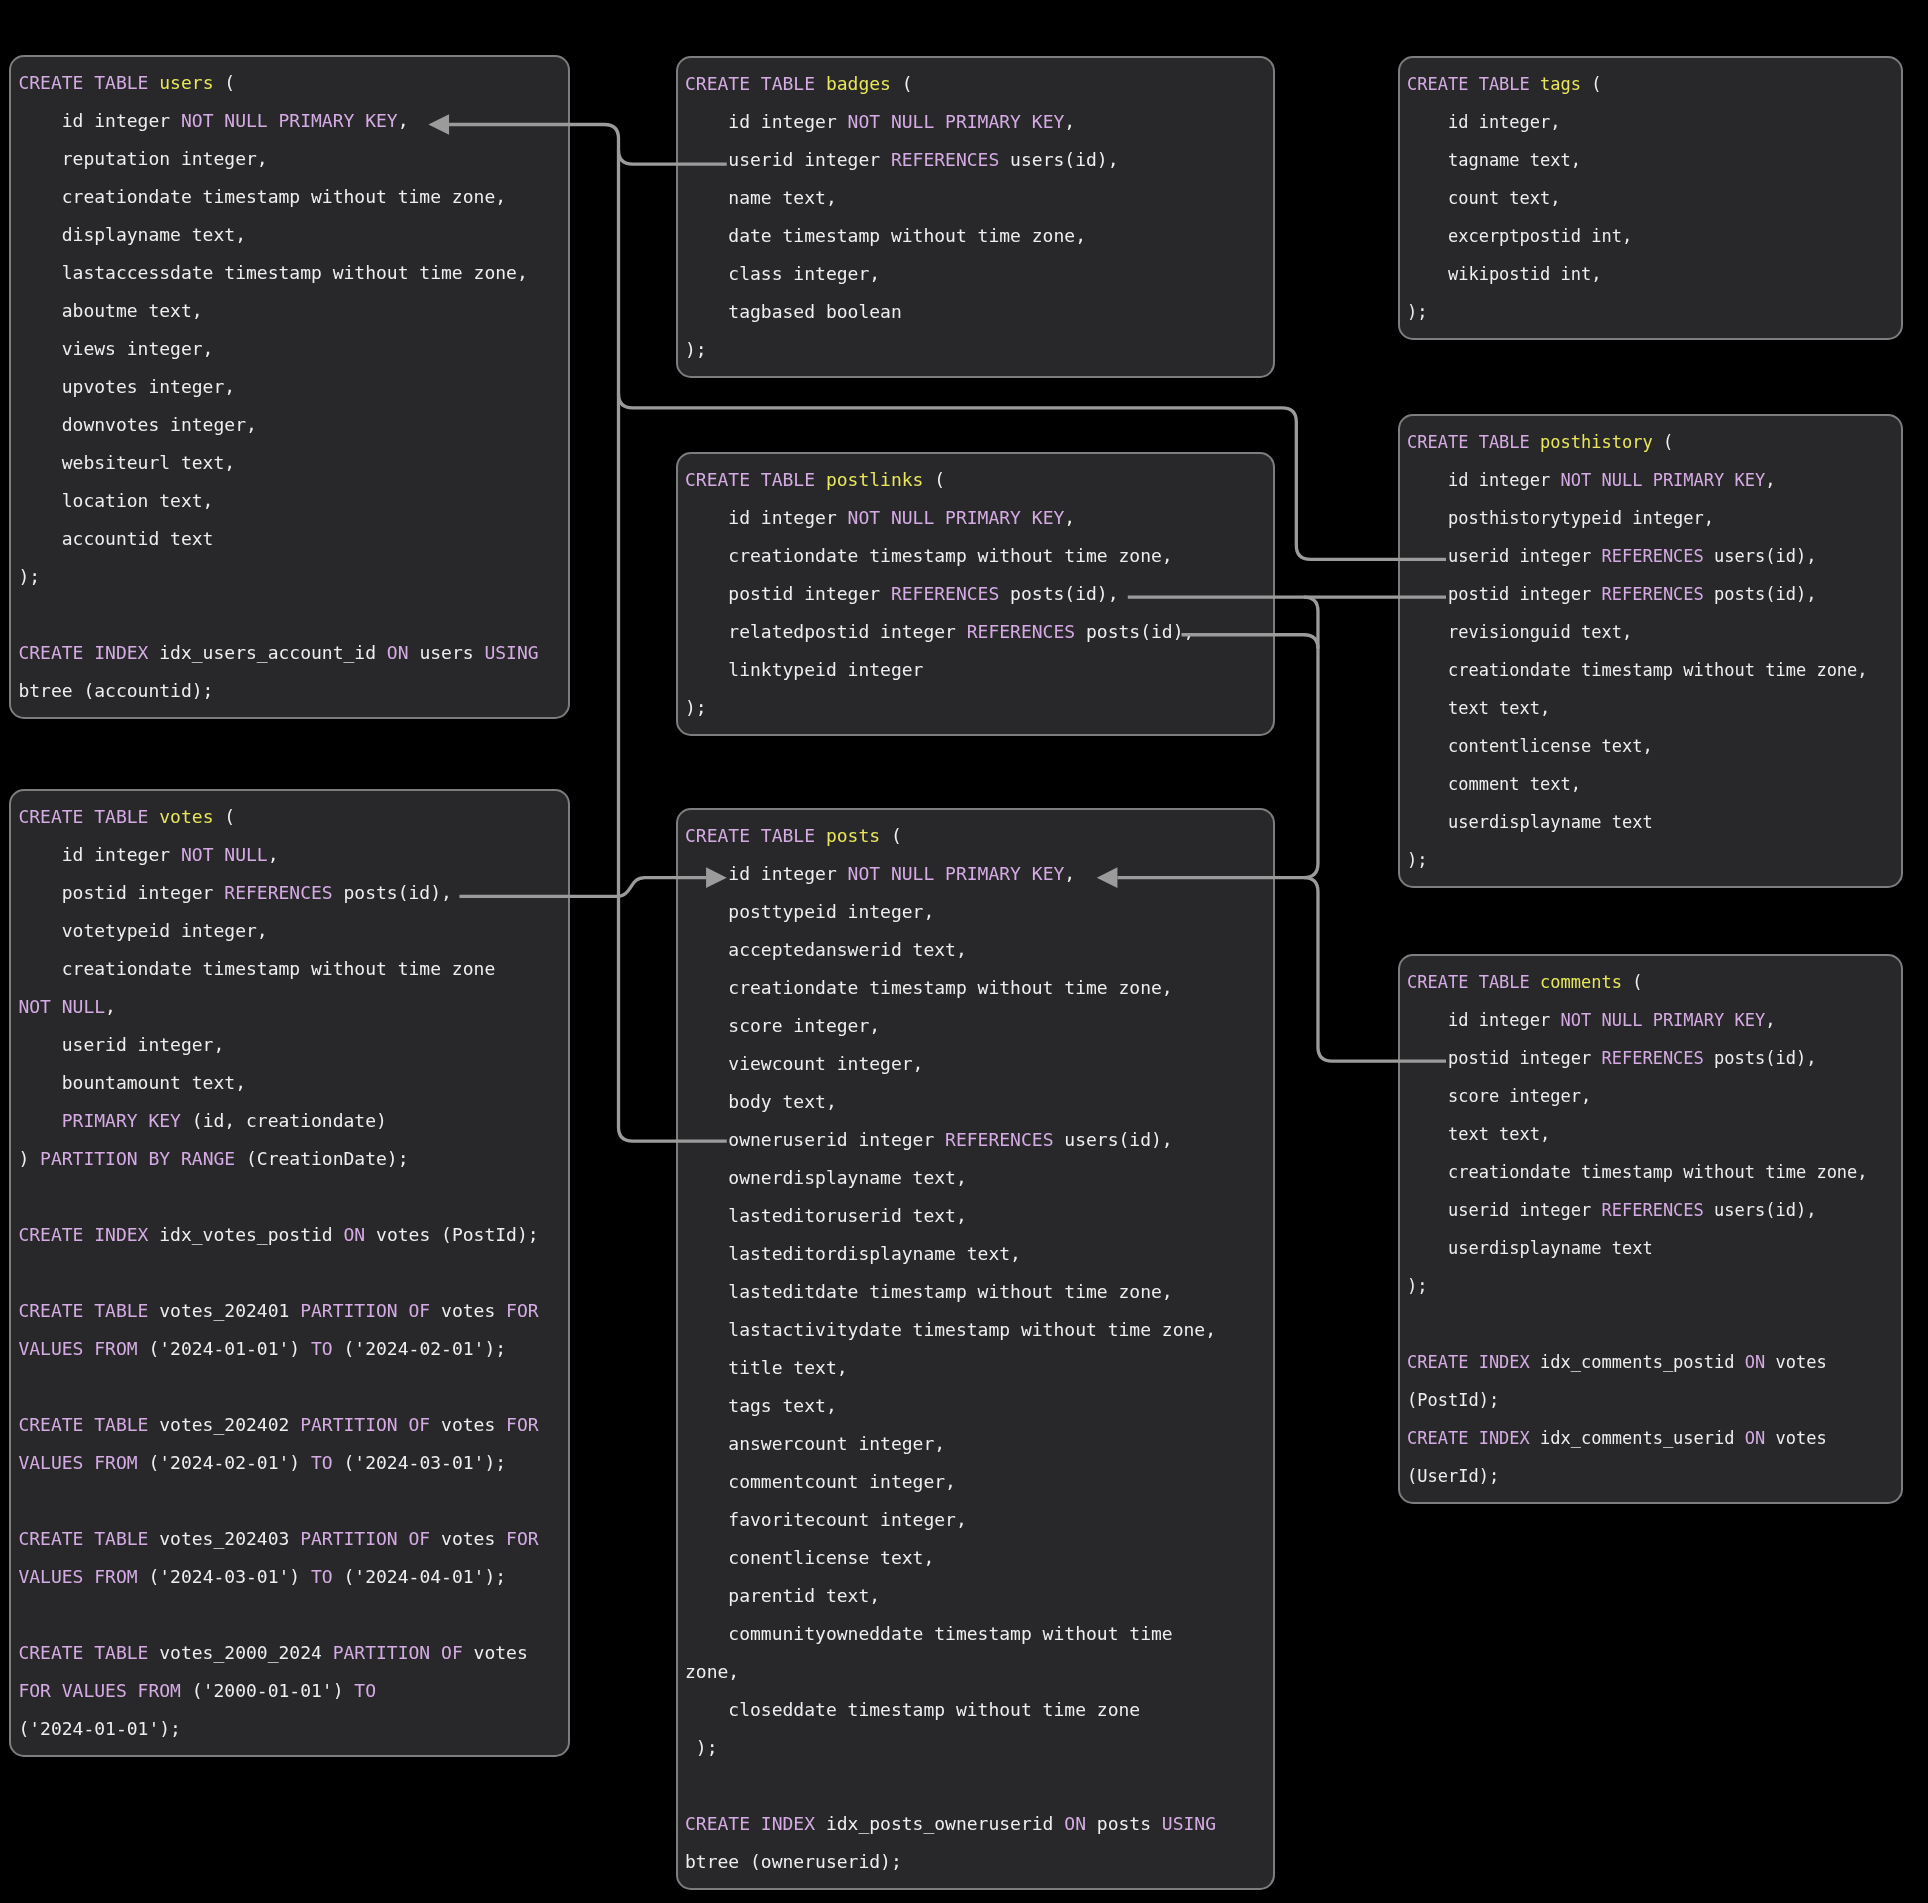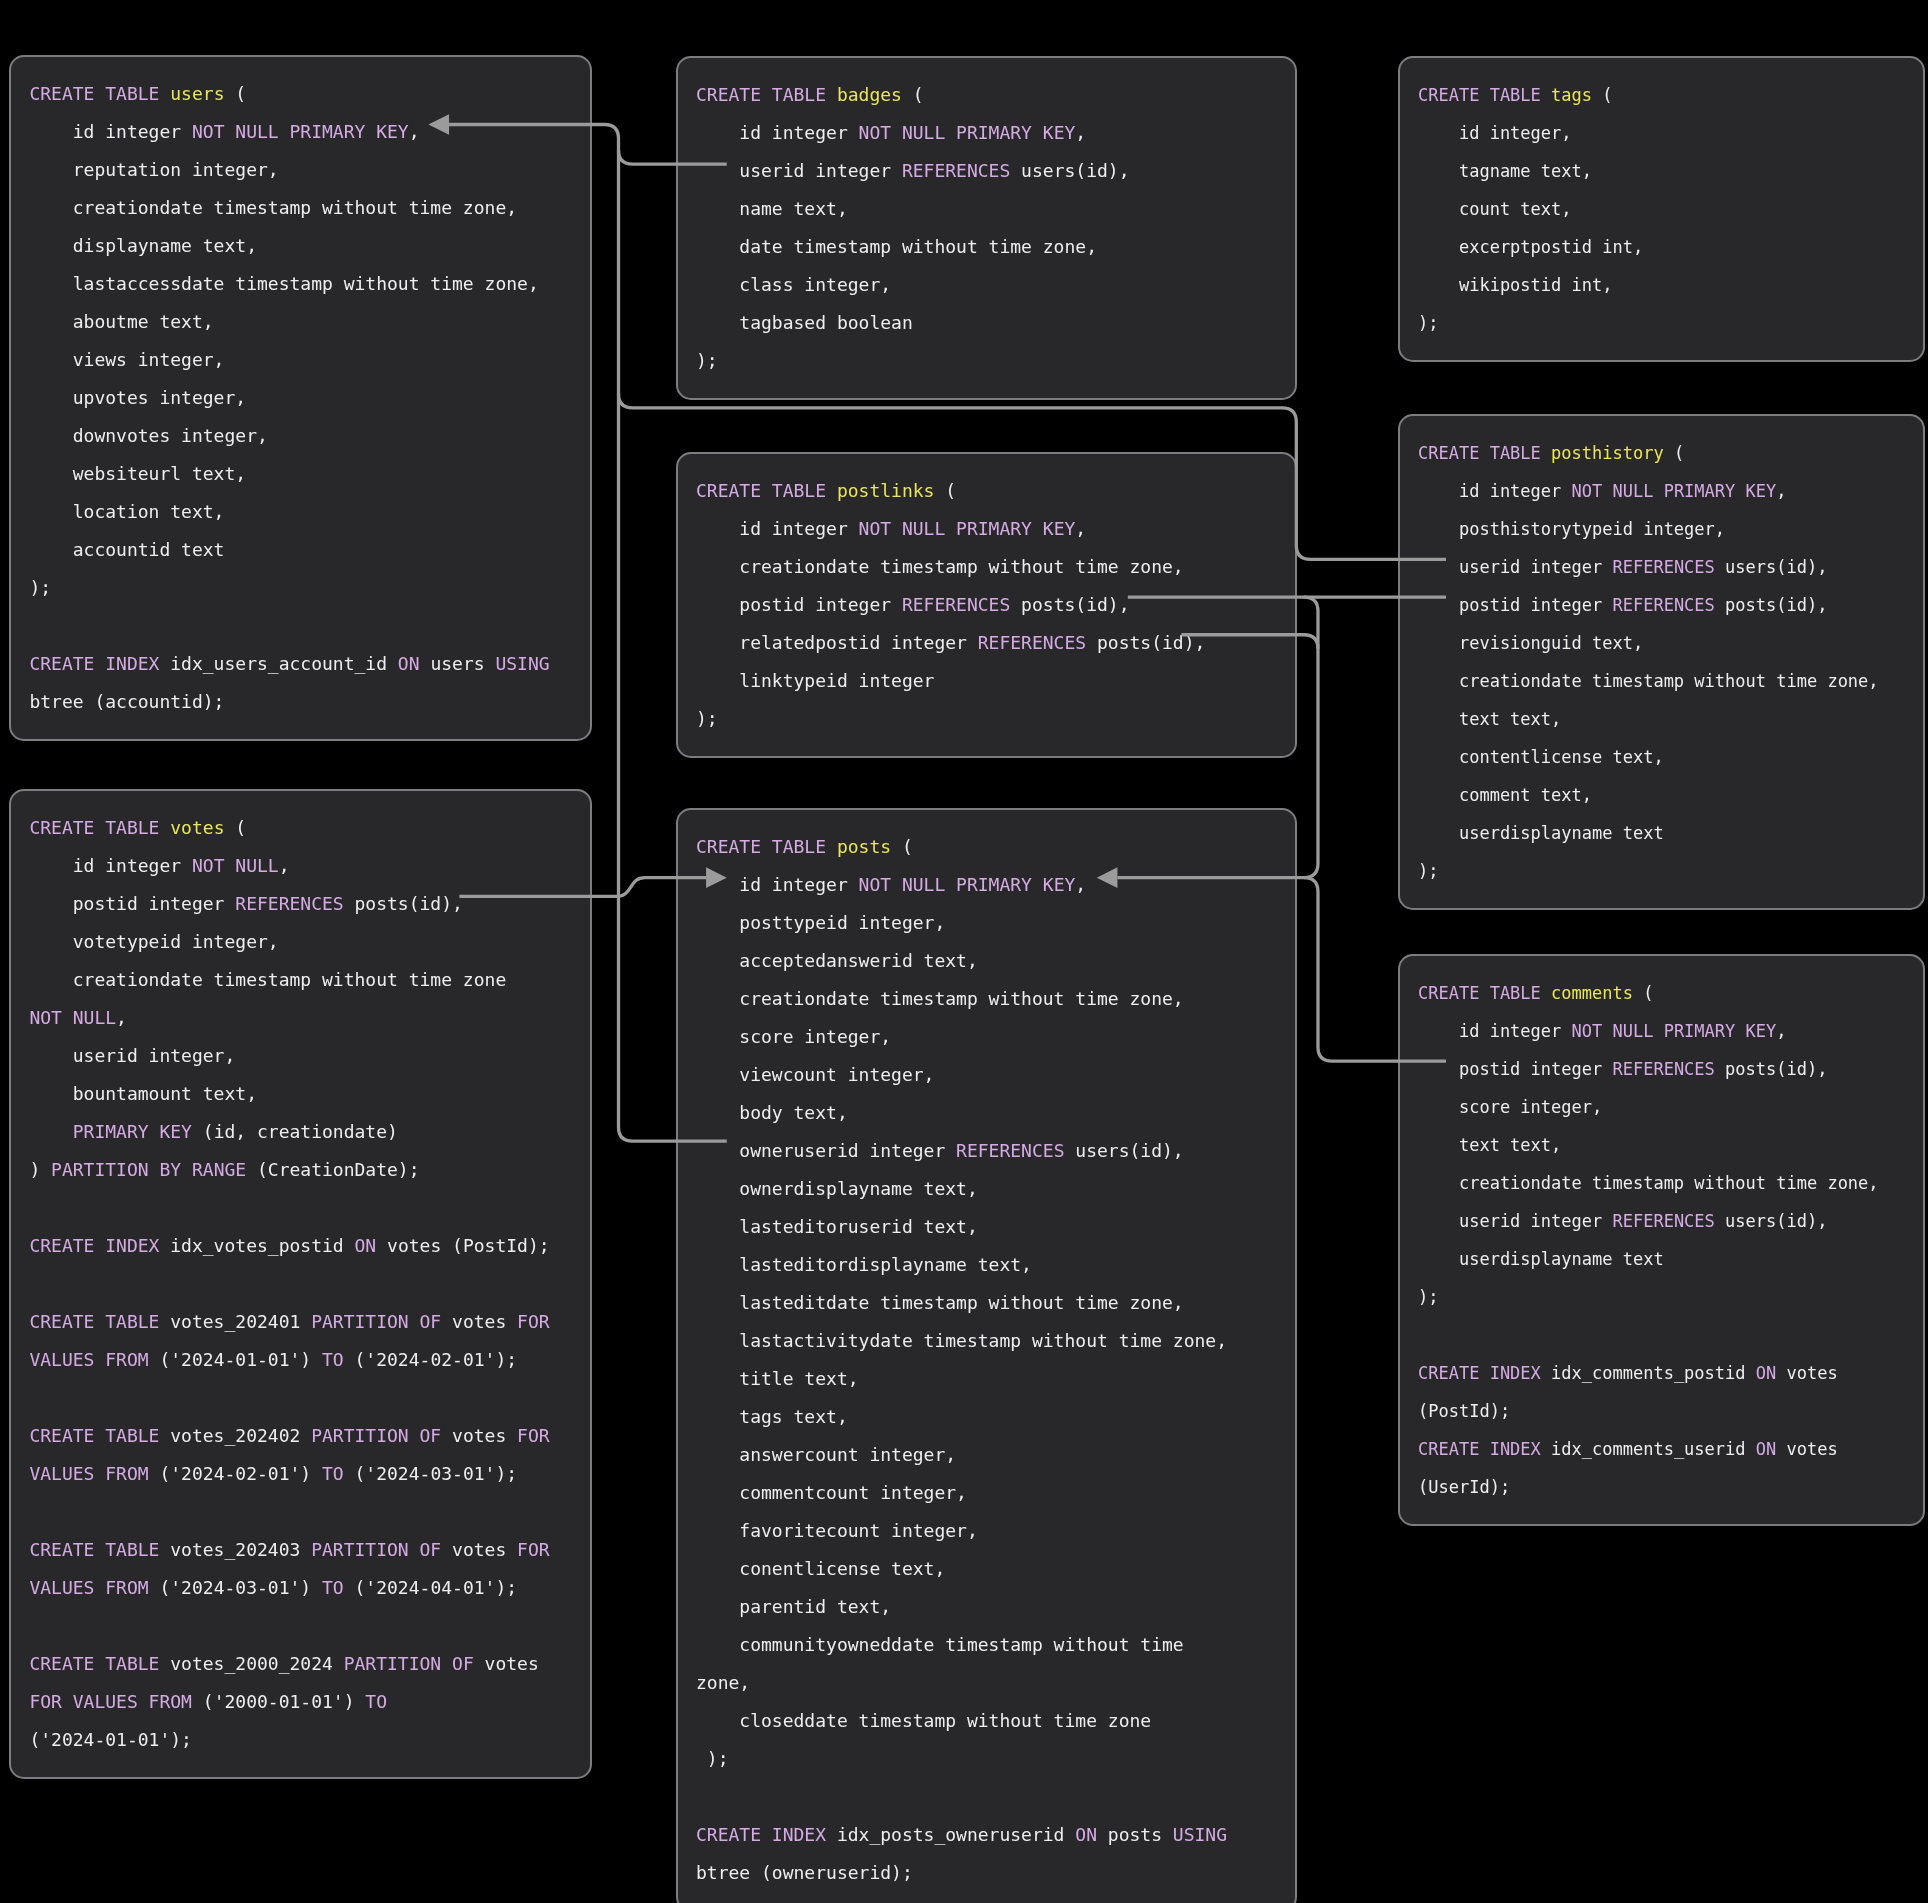--- a/index.html
+++ b/index.html
@@ -2,21 +2,21 @@
 <html style="--bg: #000000; --boxbg: #28282a; --boxborder: #7d7d80; --plain: #eeeeee; --keyword: #d5abe4; --name: #e9e65a; --line: #9b9b9c;font-size:15px"><head>
 <meta charset="utf-8">
 <style>
   html,body{margin:0;padding:0;background:#000;}
   #canvas{position:relative;width:1928px;height:1904px;background:var(--bg,#000);overflow:hidden;}
   .box{
     position:absolute;
     background:var(--boxbg,#28282a);
     border:2.4px solid var(--boxborder,#7d7d80);
     border-radius:15px;
-    padding:18px;
+    padding:7px;
     box-sizing:content-box;
     white-space:pre;
     font-family:"DejaVu Sans Mono","Liberation Mono",monospace;
     color:var(--plain,#eee);
   }
   .ln{height:38px;line-height:38px;}
   .p{color:var(--plain,#eeeeee);}
   .k{color:var(--keyword,#d5abe4);}
   .n{color:var(--name,#e9e65a);}
   svg.wires{position:absolute;left:0;top:0;width:1928px;height:1904px;pointer-events:none;}

